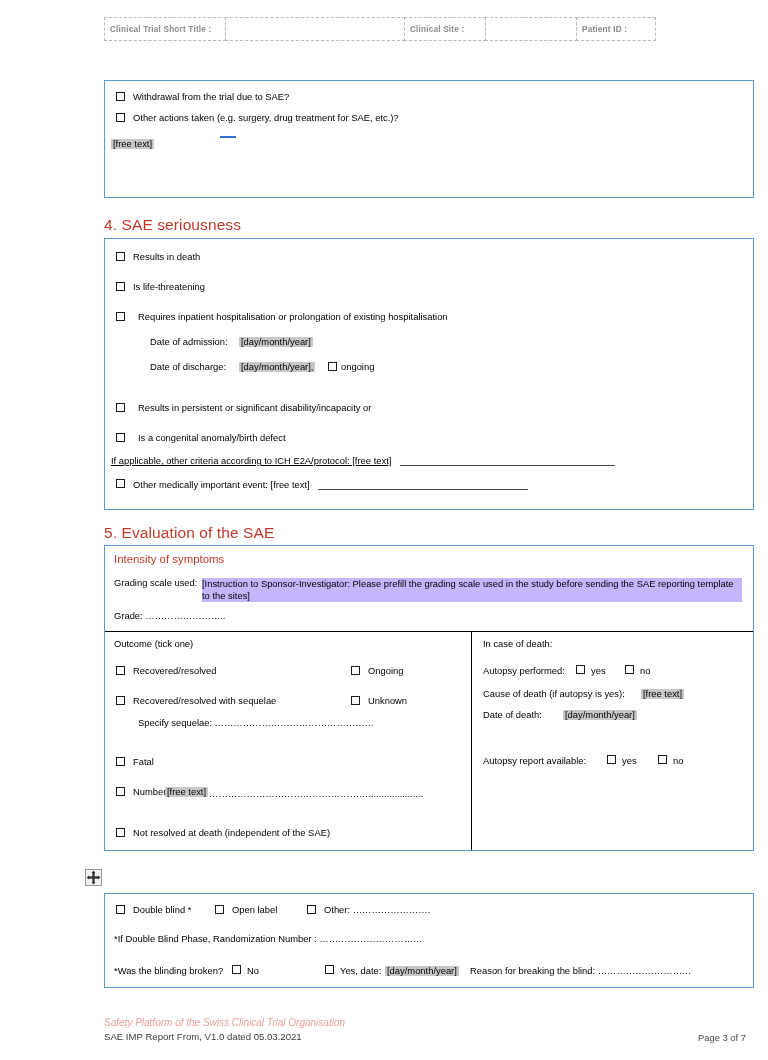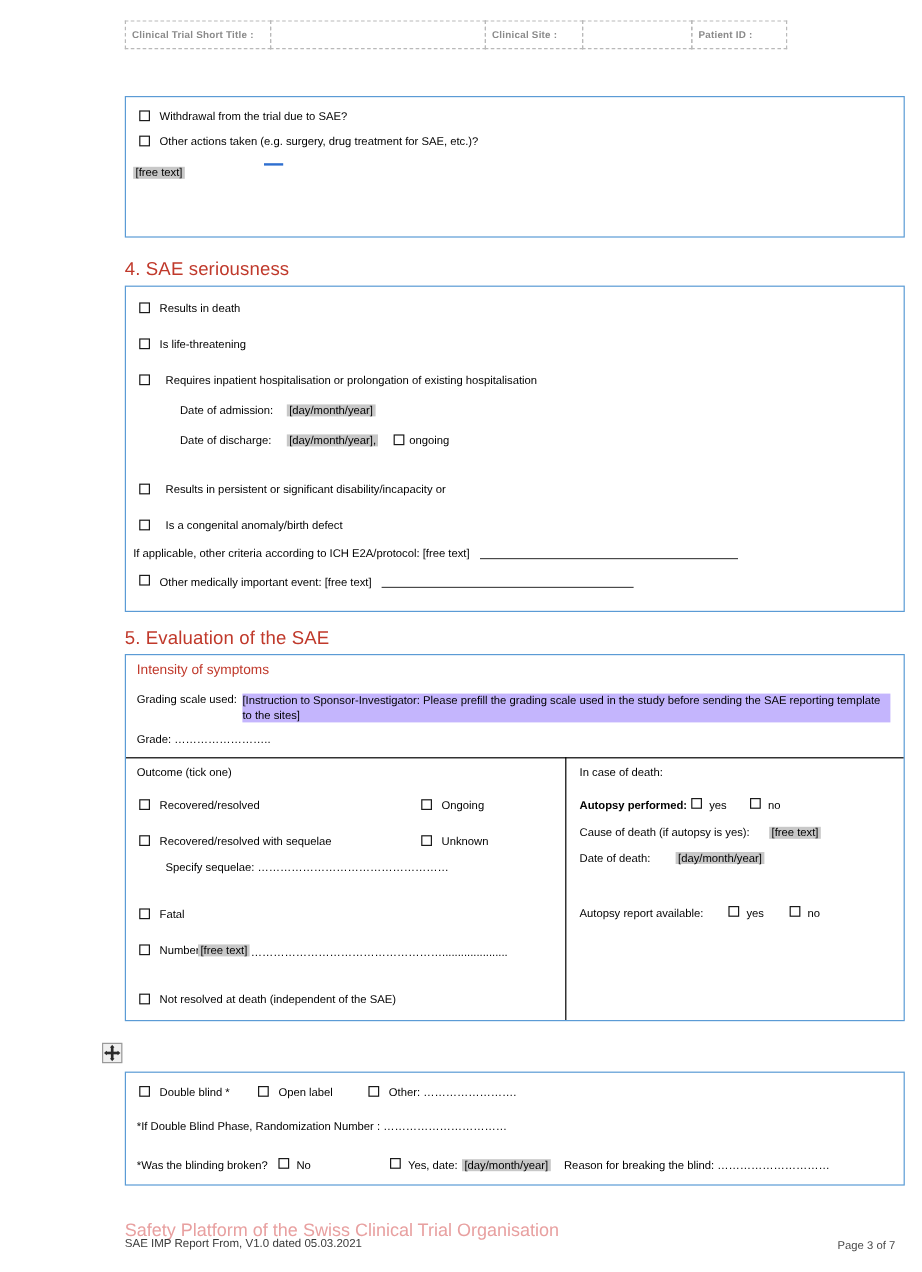--- a/index.html
+++ b/index.html
@@ -138,23 +138,24 @@
     height: 17px;
     border: 1px solid #9a9a9a;
     background: #f0f0f0;
     box-sizing: border-box;
   }
   .move-handle svg { display: block; }
 
   
   .footer-brand {
     position: absolute;
-    font-size: 15px;
+    font-size: 10px;
     color: #E8A0A0;
     white-space: nowrap;
+    font-style: italic;
   }
   .footer-line {
     position: absolute;
     font-size: 9.6px;
     color: #3a3a3a;
     white-space: nowrap;
   }
   .footer-page {
     position: absolute;
     font-size: 9.4px;
@@ -207,21 +208,21 @@
     <span class="t shade" style="left:134px; top:123px;">[day/month/year],</span>
     <span class="cb" style="left:223px; top:123px;"></span>
     <span class="t" style="left:236px; top:123px;">ongoing</span>
 
     <span class="cb" style="left:11px; top:164px;"></span>
     <span class="t" style="left:33px; top:164px;">Results in persistent or significant disability/incapacity or</span>
 
     <span class="cb" style="left:11px; top:194px;"></span>
     <span class="t" style="left:33px; top:194px;">Is a congenital anomaly/birth defect</span>
 
-    <span class="t" style="left:6px; top:217px;">If applicable, other criteria according to ICH E2A/protocol: [free text]</span>
+    <span class="t" style="left:6px; top:217px;text-decoration:underline;">If applicable, other criteria according to ICH E2A/protocol: [free text]</span>
     <span class="rule" style="left:295px; top:226px; width:215px;"></span>
 
     <span class="cb" style="left:11px; top:240px;"></span>
     <span class="t" style="left:28px; top:241px;">Other medically important event: [free text]</span>
     <span class="rule" style="left:213px; top:250px; width:210px;"></span>
   </div>
 
   <div class="sec-head" style="left:60px; top:524px;">5. Evaluation of the SAE</div>
 
   <div class="box" style="left:60px; top:545px; width:650px; height:306px;">
@@ -259,21 +260,21 @@
     <span class="cb" style="left:11px; top:241px;"></span>
     <span class="t" style="left:28px; top:241px;">Number</span>
     <span class="t shade" style="left:60px; top:241px;">[free text]</span>
     <span class="t" style="left:104px; top:243px;">…………………………………………….....................</span>
 
     <span class="cb" style="left:11px; top:282px;"></span>
     <span class="t" style="left:28px; top:282px;">Not resolved at death (independent of the SAE)</span>
 
     <span class="t" style="left:378px; top:93px;">In case of death:</span>
 
-    <span class="t" style="left:378px; top:120px;font-weight:bold;">Autopsy performed:</span>
+    <span class="t" style="left:378px; top:120px;">Autopsy performed:</span>
     <span class="cb" style="left:471px; top:119px;"></span>
     <span class="t" style="left:486px; top:120px;">yes</span>
     <span class="cb" style="left:520px; top:119px;"></span>
     <span class="t" style="left:535px; top:120px;">no</span>
 
     <span class="t" style="left:378px; top:143px;">Cause of death (if autopsy is yes):</span>
     <span class="t shade" style="left:536px; top:143px;">[free text]</span>
 
     <span class="t" style="left:378px; top:164px;">Date of death:</span>
     <span class="t shade" style="left:458px; top:164px;">[day/month/year]</span>

